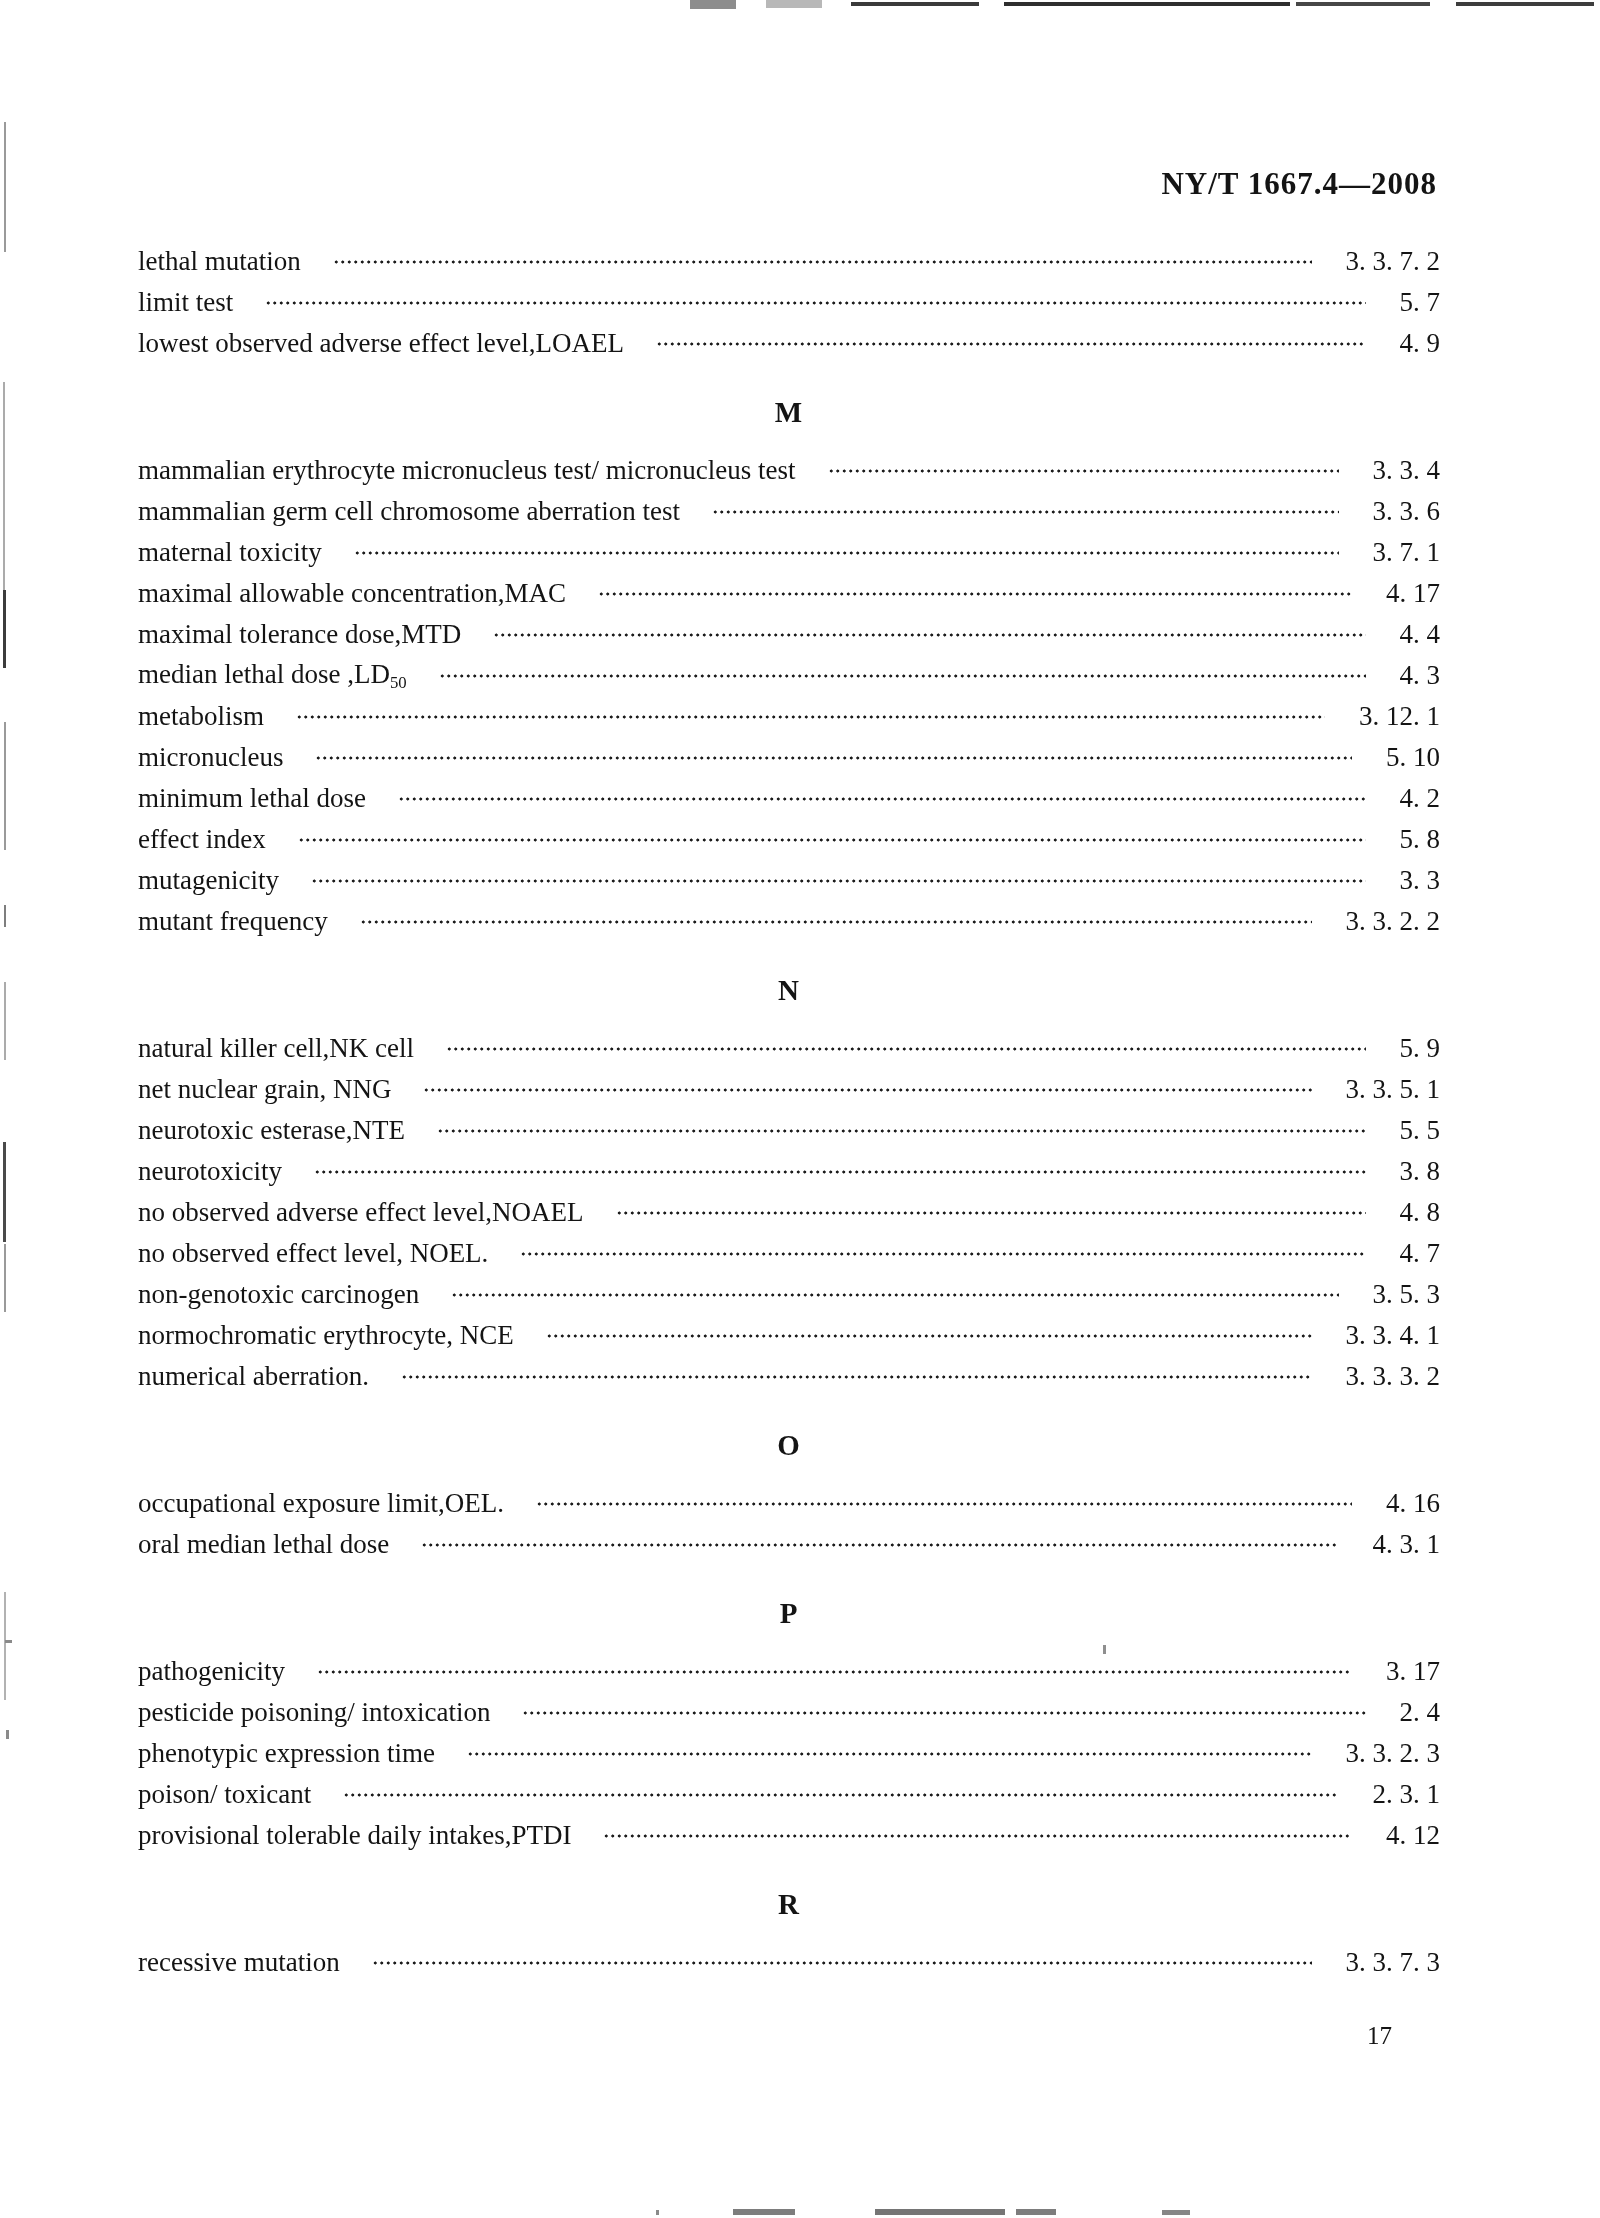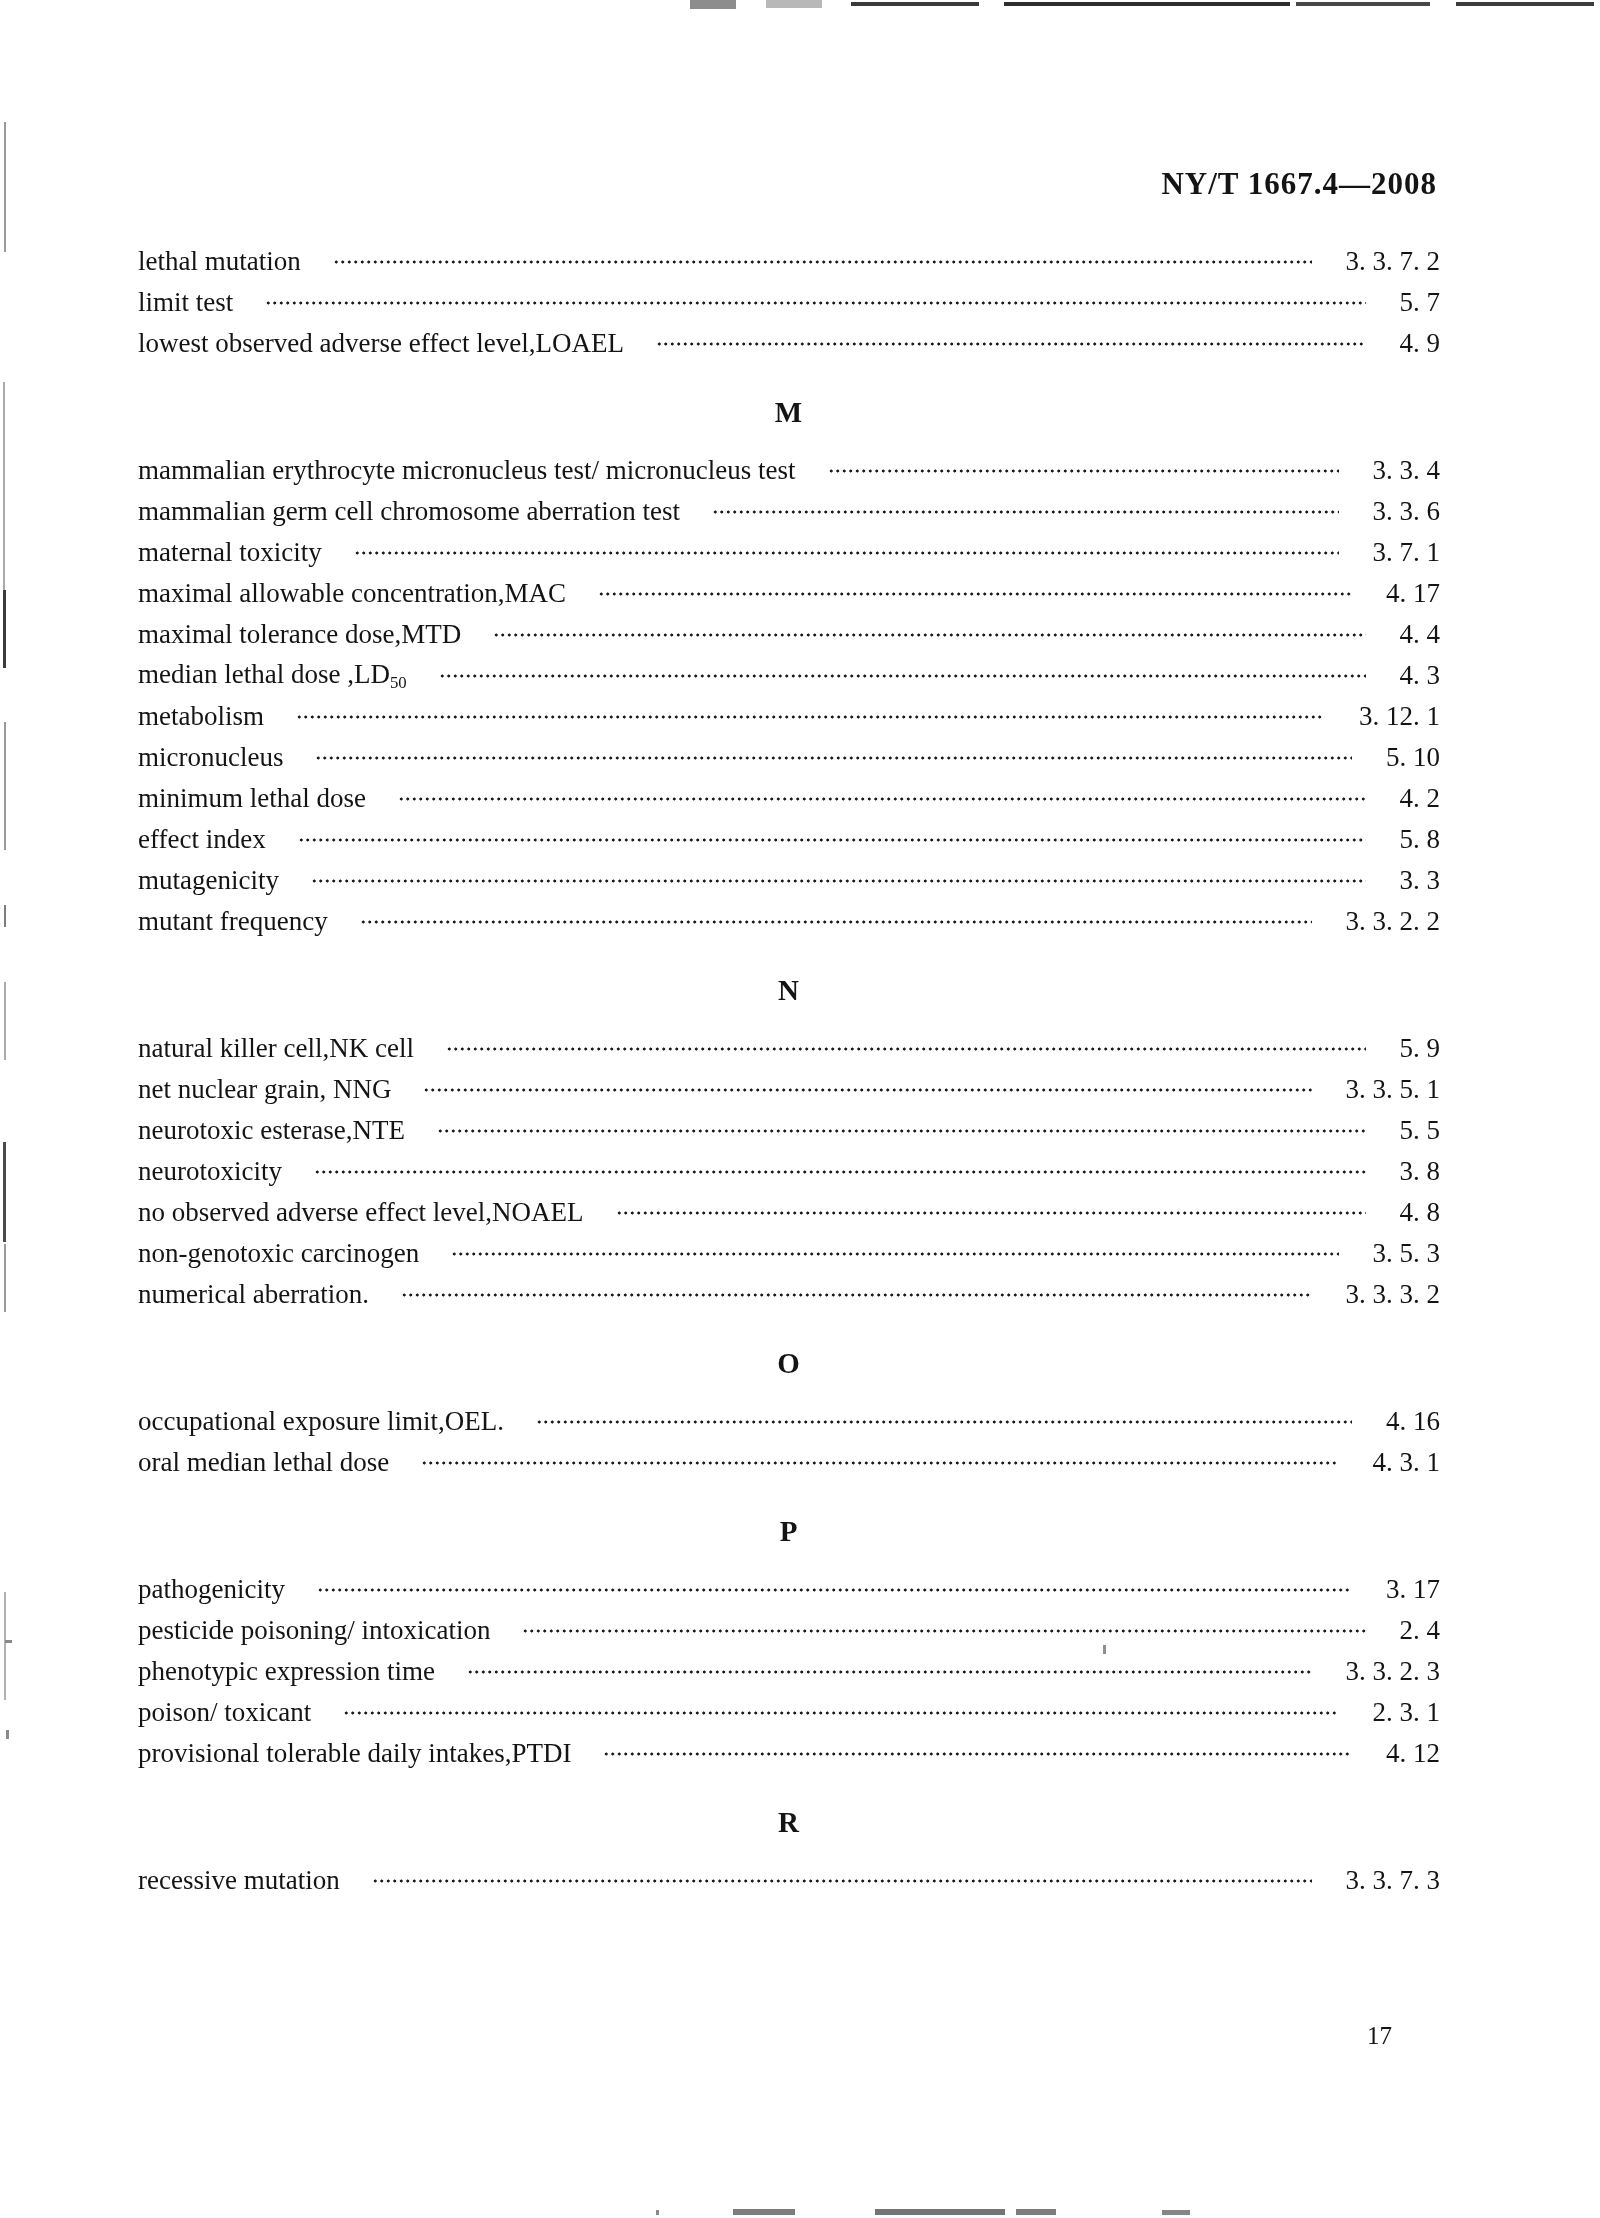--- a/index.html
+++ b/index.html
@@ -195,23 +195,33 @@
         <div class="term">neurotoxicity</div>
         <div class="leader"></div>
         <div class="ref">3. 8</div>
       </div>
       <div class="row">
         <div class="term">no observed adverse effect level,NOAEL</div>
         <div class="leader"></div>
         <div class="ref">4. 8</div>
       </div>
       <div class="row">
+        <div class="term">no observed effect level, NOEL.</div>
+        <div class="leader"></div>
+        <div class="ref">4. 7</div>
+      </div>
+      <div class="row">
         <div class="term">non-genotoxic carcinogen</div>
         <div class="leader"></div>
         <div class="ref">3. 5. 3</div>
+      </div>
+      <div class="row">
+        <div class="term">normochromatic erythrocyte, NCE</div>
+        <div class="leader"></div>
+        <div class="ref">3. 3. 4. 1</div>
       </div>
       <div class="row">
         <div class="term">numerical aberration.</div>
         <div class="leader"></div>
         <div class="ref">3. 3. 3. 2</div>
       </div>
       <div class="section-letter">O</div>
       <div class="row">
         <div class="term">occupational exposure limit,OEL.</div>
         <div class="leader"></div>

